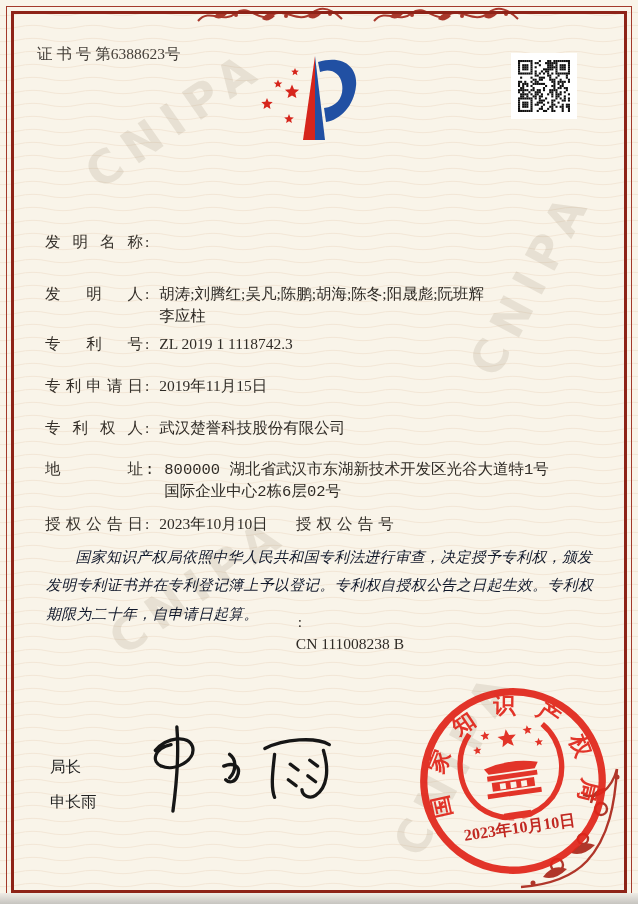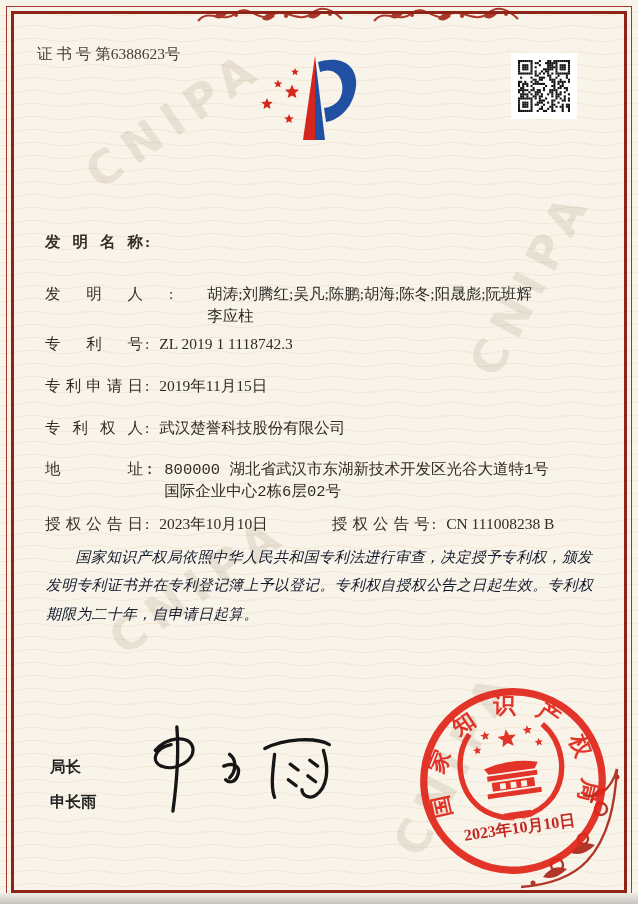--- a/index.html
+++ b/index.html
@@ -28,31 +28,31 @@
       box-sizing:border-box;z-index:2;}
   .qr svg{display:block;width:100%;height:100%;}
   .title{position:absolute;top:143px;left:0;width:100%;text-align:center;z-index:2;
          font-size:35px;font-weight:bold;letter-spacing:0.36em;text-indent:0.36em;color:#141311;}
   
   .fields{position:absolute;left:45px;top:231px;right:34px;z-index:2;font-size:15.5px;color:#2f2b26;}
   .frow{display:flex;align-items:flex-start;line-height:22px;}
   .f-label{width:98px;flex:0 0 98px;text-align:justify;text-align-last:justify;color:#35302a;}
   .colon{margin:0 10px 0 2px;}
   .f-value{white-space:pre-line;flex:1;}
-  .mb30{margin-bottom:30px;font-weight:bold;} .mb6{margin-bottom:6px;gap:24px;} .mb20{margin-bottom:20px;} .mb10{margin-bottom:10px;font-family:Liberation Mono, monospace;}
-  .grant2{margin-left:64px;display:flex;}
+  .mb30{margin-bottom:30px;} .mb6{margin-bottom:6px;} .mb20{margin-bottom:20px;} .mb10{margin-bottom:10px;font-family:Liberation Mono, monospace;}
+  .grant2{margin-left:28px;display:flex;flex-direction:column;}
   .grant2 .f-label{flex:0 0 98px;}
   
   .bodytext{position:absolute;left:46px;right:38px;top:543px;z-index:2;font-style:italic;
             font-size:14.8px;line-height:1.92;color:#0f172a;}
   .bodytext p{margin:0 0 14px;text-indent:2em;letter-spacing:0.4px;}
   
   .director{position:absolute;left:50px;top:757px;z-index:2;
             font-family:"Liberation Sans","DejaVu Sans",sans-serif;font-size:15.5px;
-            font-weight:bold;color:#232323;}
+            font-weight:normal;color:#232323;}
   .director div{margin-bottom:14px;}
   .signature{position:absolute;left:128px;top:716px;width:215px;height:108px;z-index:2;}
   
   .seal{position:absolute;left:416px;top:684px;width:194px;height:194px;z-index:3;transform:rotate(-8deg);}
   .seal svg{display:block;width:100%;height:100%;}
   .scan-edge{position:absolute;left:0;right:0;bottom:0;height:11px;z-index:4;
              background:linear-gradient(180deg,#efece6,#c6c4bf);}
 </style>
 </head>
 <body>

